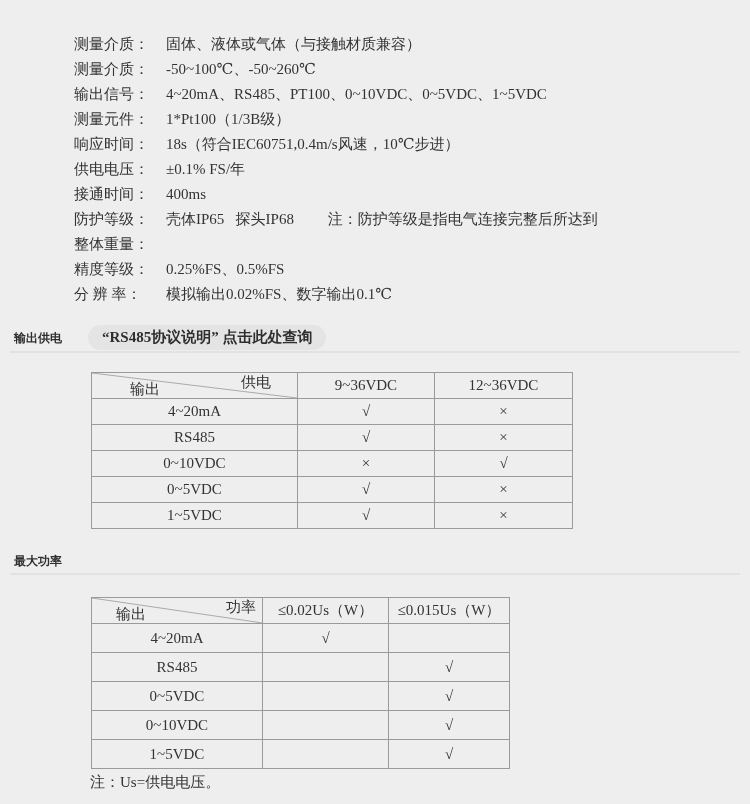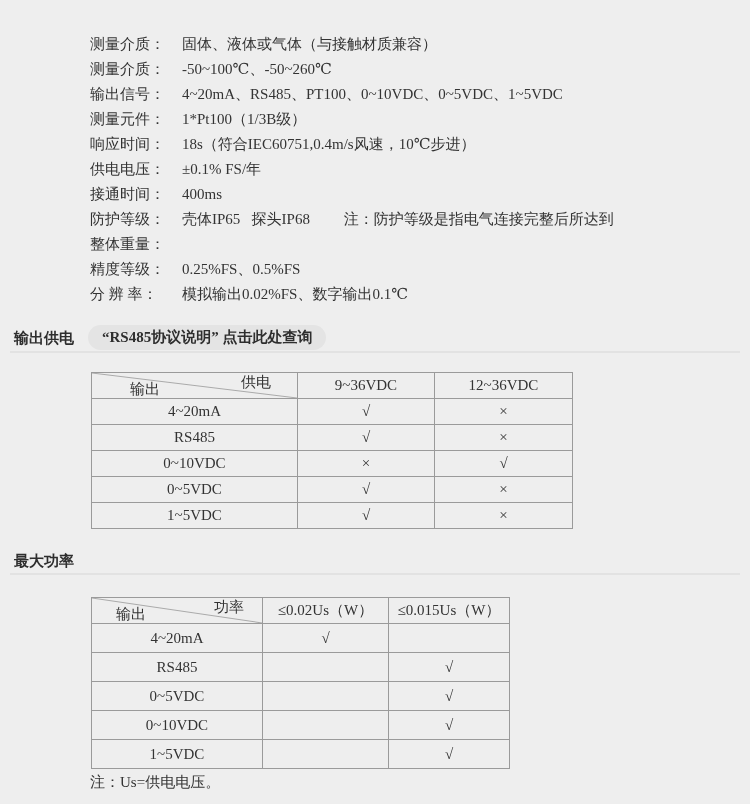--- a/index.html
+++ b/index.html
@@ -13,33 +13,33 @@
     position: relative;
     width: 750px;
     height: 804px;
     background: #eeeeee;
     overflow: hidden;
   }
 
   
   .specs {
     position: absolute;
-    left: 90px;
+    left: 74px;
     top: 32px;
     font-size: 15px;
   }
   .spec-row { display: flex; height: 25px; line-height: 25px; }
   .spec-label { width: 92px; white-space: pre; flex: 0 0 auto; }
   .spec-value { white-space: pre; }
 
   
   .section-title {
     position: absolute;
     left: 14px;
-    font-size: 15px;
+    font-size: 12px;
     font-weight: bold;
     color: #2e2e2e;
     line-height: 24px;
   }
   #sec1-title { top: 326px; }
   #sec2-title { top: 549px; }
 
   .badge {
     position: absolute;
     left: 88px;
@@ -90,21 +90,21 @@
   .corner { position: relative; text-align: right; }
   .corner svg.diag {
     position: absolute;
     left: 0; top: 0;
     width: 100%; height: 100%;
     display: block;
   }
   .corner .lbl-left  { position: absolute; left: 38px; bottom: 1px; line-height: 15px; }
   .corner .lbl-right { position: absolute; right: 26px; top: 2px; line-height: 15px; }
   .corner-t2 .lbl-left  { left: 24px; }
-  .corner-t2 .lbl-right { right: 18px; font-family: Liberation Serif, serif; }
+  .corner-t2 .lbl-right { right: 6px; font-family: Liberation Serif, serif; }
 
   .footnote {
     position: absolute;
     left: 90px;
     top: 773px;
     font-size: 15px;
     white-space: pre;
     text-align: right;
   }
 </style>

